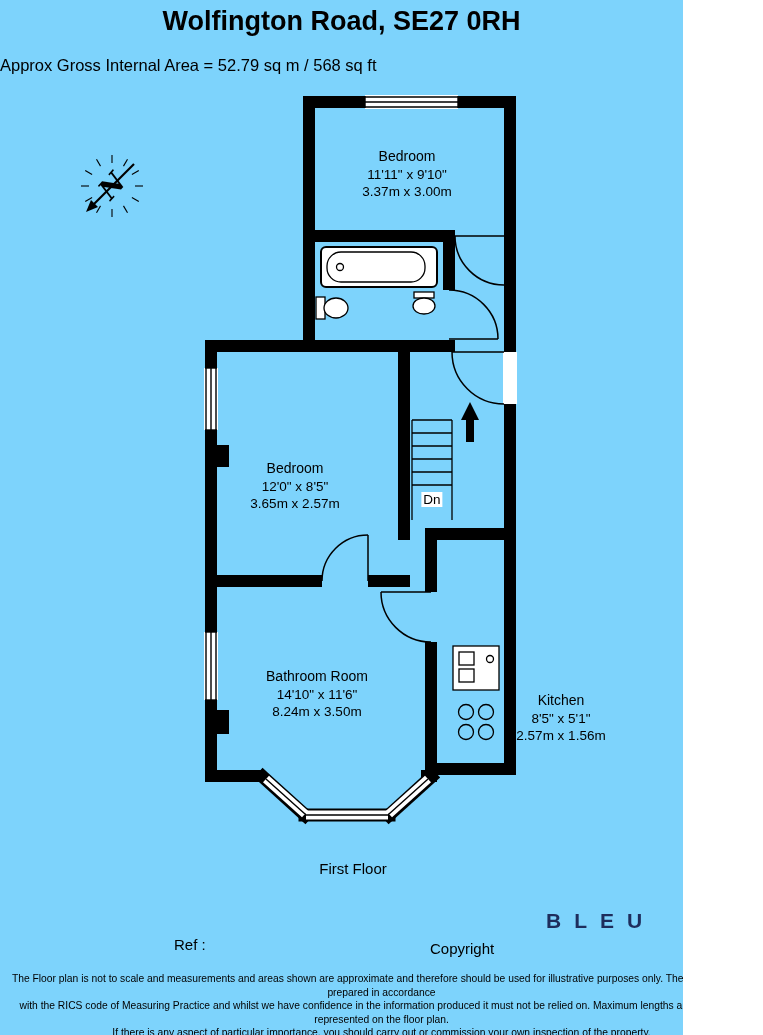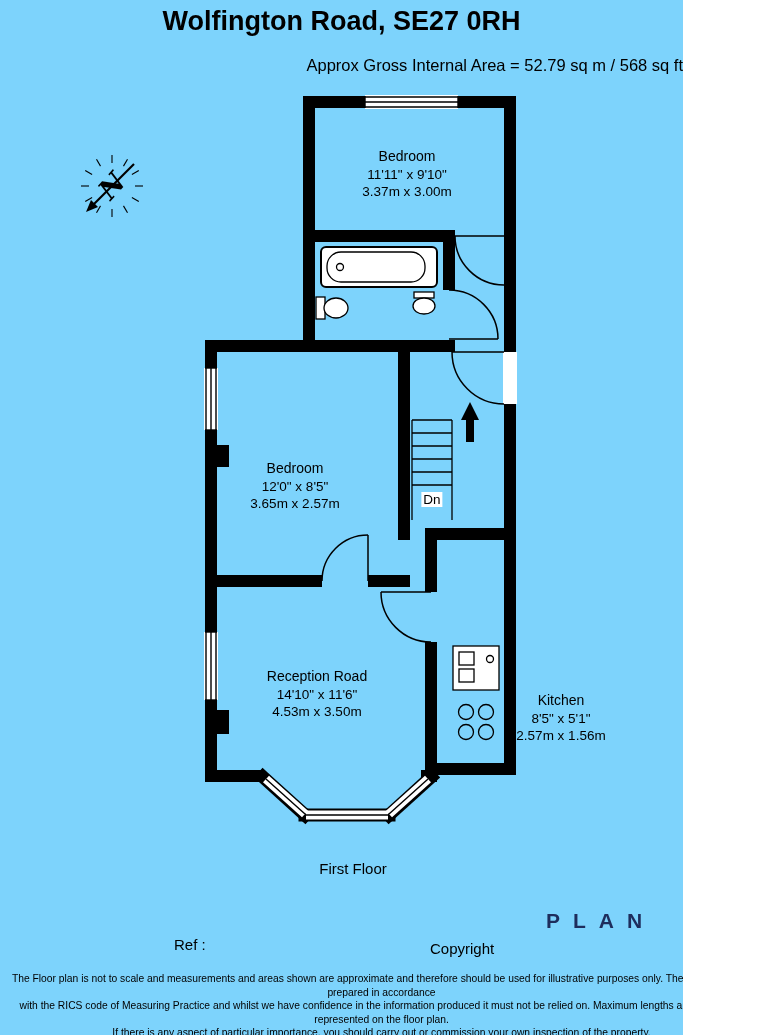--- a/index.html
+++ b/index.html
@@ -1,20 +1,20 @@
 <!DOCTYPE html>
 <html><head>
 <meta charset="utf-8">
 <style>
   html,body{margin:0;padding:0;background:#fff;}
   .page{position:relative;width:683px;height:1035px;background:#7dd3fc;overflow:hidden;
         font-family:"Liberation Sans",sans-serif;color:#000;}
   .abs{position:absolute;}
   .title{top:6px;left:0;width:100%;text-align:center;font-size:27px;font-weight:bold;}
-  .subtitle{top:56px;left:0;width:100%;text-align:right;font-size:16.5px;}
+  .subtitle{top:56px;left:0;width:100%;text-align:left;font-size:16.5px;}
   .room-label{transform:translateX(-50%);text-align:center;font-size:13.5px;line-height:17.5px;white-space:nowrap;z-index:3;}
   .room-label .room-name{font-size:14px;}
   .dn-label{transform:translateX(-50%);font-size:13.5px;z-index:3;background:#fff;padding:0 2px;}
   .floor-label{transform:translateX(-50%);font-size:15px;z-index:3;}
   .ref-label{top:936px;left:174px;font-size:15px;}
   .copyright-label{top:940px;left:430px;width:92px;text-align:left;font-size:15px;}
   .logo{top:906px;left:546px;color:#1e2d5c;}
   .logo-line{font-size:21px;font-weight:bold;letter-spacing:13px;line-height:29px;white-space:nowrap;}
   .disclaimer{top:972px;left:0;width:763px;text-align:center;font-size:10.3px;line-height:13.6px;}
   svg{position:absolute;top:0;left:0;}
@@ -197,40 +197,40 @@
   </div>
 
 
   <div class="abs room-label" style="left:295px;top:460px;">
     <div class="room-name">Bedroom</div>
     <div>12'0" x 8'5"</div>
     <div>3.65m x 2.57m</div>
   </div>
 
   <div class="abs room-label" style="left:317px;top:668px;">
-    <div class="room-name">Reception Road</div>
+    <div class="room-name">Bathroom Room</div>
     <div>14'10" x 11'6"</div>
-    <div>4.53m x 3.50m</div>
+    <div>8.24m x 3.50m</div>
   </div>
 
   <div class="abs room-label" style="left:561px;top:692px;text-align:center;">
     <div class="room-name">Kitchen</div>
     <div>8'5" x 5'1"</div>
     <div>2.57m x 1.56m</div>
   </div>
 
   <div class="abs dn-label" style="left:432px;top:492px;">Dn</div>
 
   <div class="abs floor-label" style="left:353px;top:860px;">First Floor</div>
 
   <div class="abs ref-label">Ref  :</div>
   <div class="abs copyright-label">Copyright</div>
 
   <div class="abs logo">
-    <div class="logo-line">PLAN</div>
+    <div class="logo-line">BLEU</div>
   </div>
 
   <div class="abs disclaimer">
     <div>The Floor plan is not to scale and measurements and areas shown are approximate and therefore should be used for illustrative purposes only. The plan has been prepared in accordance</div>
     <div>with the RICS code of Measuring Practice and whilst we have confidence in the information produced it must not be relied on. Maximum lengths and widths are represented on the floor plan.</div>
     <div>If there is any aspect of particular importance, you should carry out or commission your own inspection of the property.</div>
 
   </div>
 
 </div>

